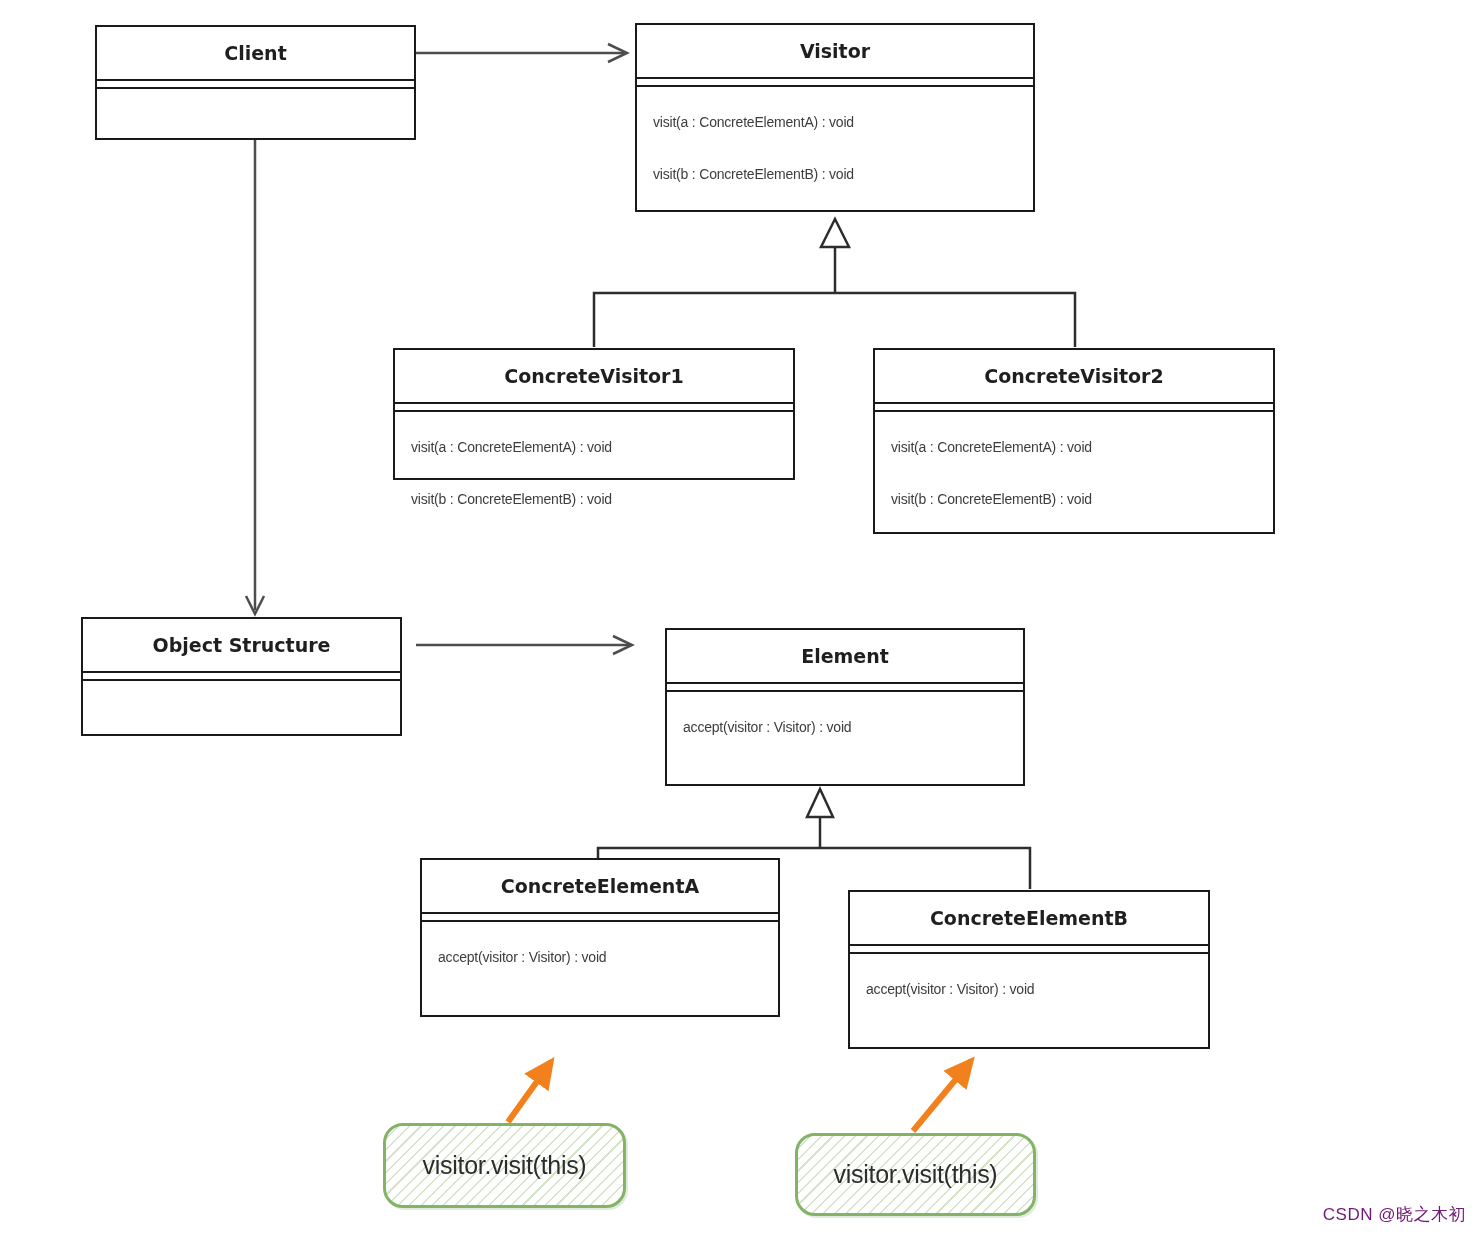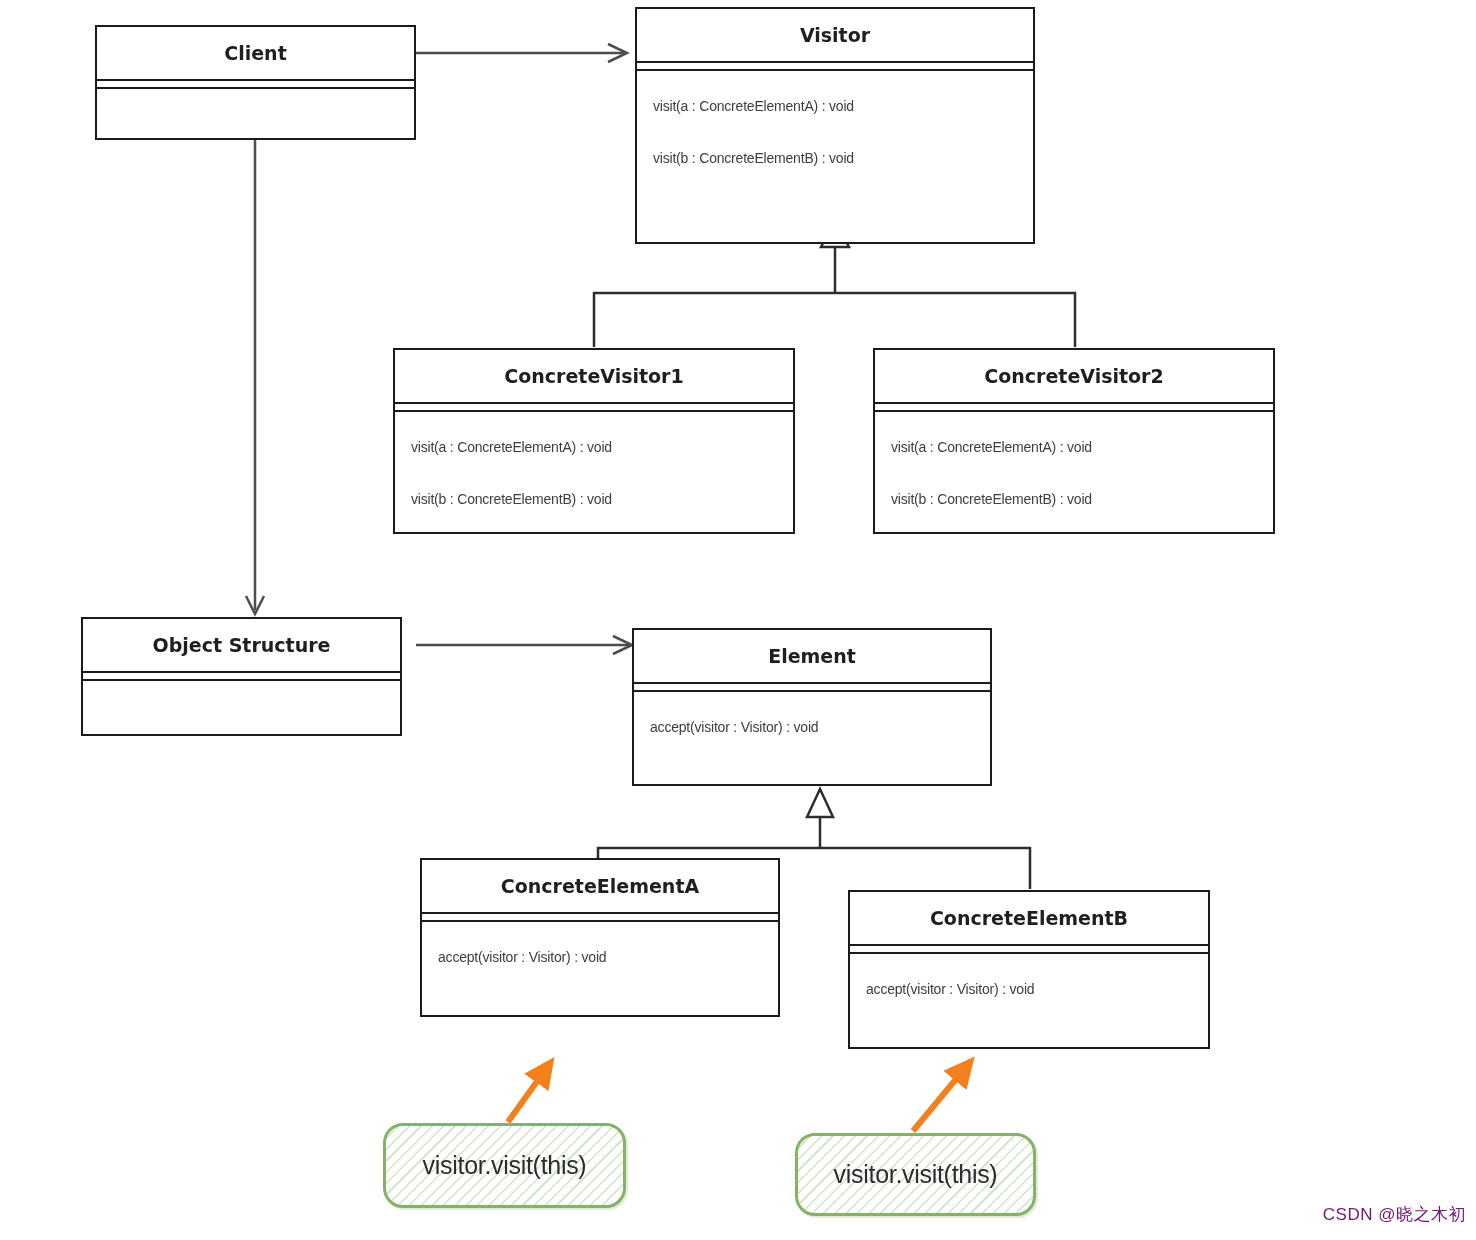--- a/index.html
+++ b/index.html
@@ -113,30 +113,30 @@
     <g>
       <path d="M913,1131 L971,1061" stroke="#f2811d" stroke-width="6" fill="none" marker-end="url(#orangeHead)"></path>
     </g>
   </svg>
 
   <div class="uml-box" style="left:95px;top:25px;width:321px;height:115px;">
     <div class="uml-title">Client</div>
     <div class="uml-attrs"></div>
   </div>
 
-  <div class="uml-box" style="left:635px;top:7px;width:400px;height:237px;">
+  <div class="uml-box" style="left:635px;top:23px;width:400px;height:189px;">
     <div class="uml-title">Visitor</div>
     <div class="uml-attrs"></div>
     <div class="uml-methods">
       <div class="uml-method">visit(a : ConcreteElementA) : void</div>
       <div class="uml-method">visit(b : ConcreteElementB) : void</div>
     </div>
   </div>
 
-  <div class="uml-box" style="left:393px;top:348px;width:402px;height:186px;">
+  <div class="uml-box" style="left:393px;top:348px;width:402px;height:132px;">
     <div class="uml-title">ConcreteVisitor1</div>
     <div class="uml-attrs"></div>
     <div class="uml-methods">
       <div class="uml-method">visit(a : ConcreteElementA) : void</div>
       <div class="uml-method">visit(b : ConcreteElementB) : void</div>
     </div>
   </div>
 
   <div class="uml-box" style="left:873px;top:348px;width:402px;height:186px;">
     <div class="uml-title">ConcreteVisitor2</div>
@@ -145,21 +145,21 @@
       <div class="uml-method">visit(a : ConcreteElementA) : void</div>
       <div class="uml-method">visit(b : ConcreteElementB) : void</div>
     </div>
   </div>
 
   <div class="uml-box" style="left:81px;top:617px;width:321px;height:119px;">
     <div class="uml-title">Object Structure</div>
     <div class="uml-attrs"></div>
   </div>
 
-  <div class="uml-box" style="left:632px;top:628px;width:360px;height:158px;">
+  <div class="uml-box" style="left:665px;top:628px;width:360px;height:158px;">
     <div class="uml-title">Element</div>
     <div class="uml-attrs"></div>
     <div class="uml-methods">
       <div class="uml-method">accept(visitor : Visitor) : void</div>
     </div>
   </div>
 
   <div class="uml-box" style="left:420px;top:858px;width:360px;height:159px;">
     <div class="uml-title">ConcreteElementA</div>
     <div class="uml-attrs"></div>

